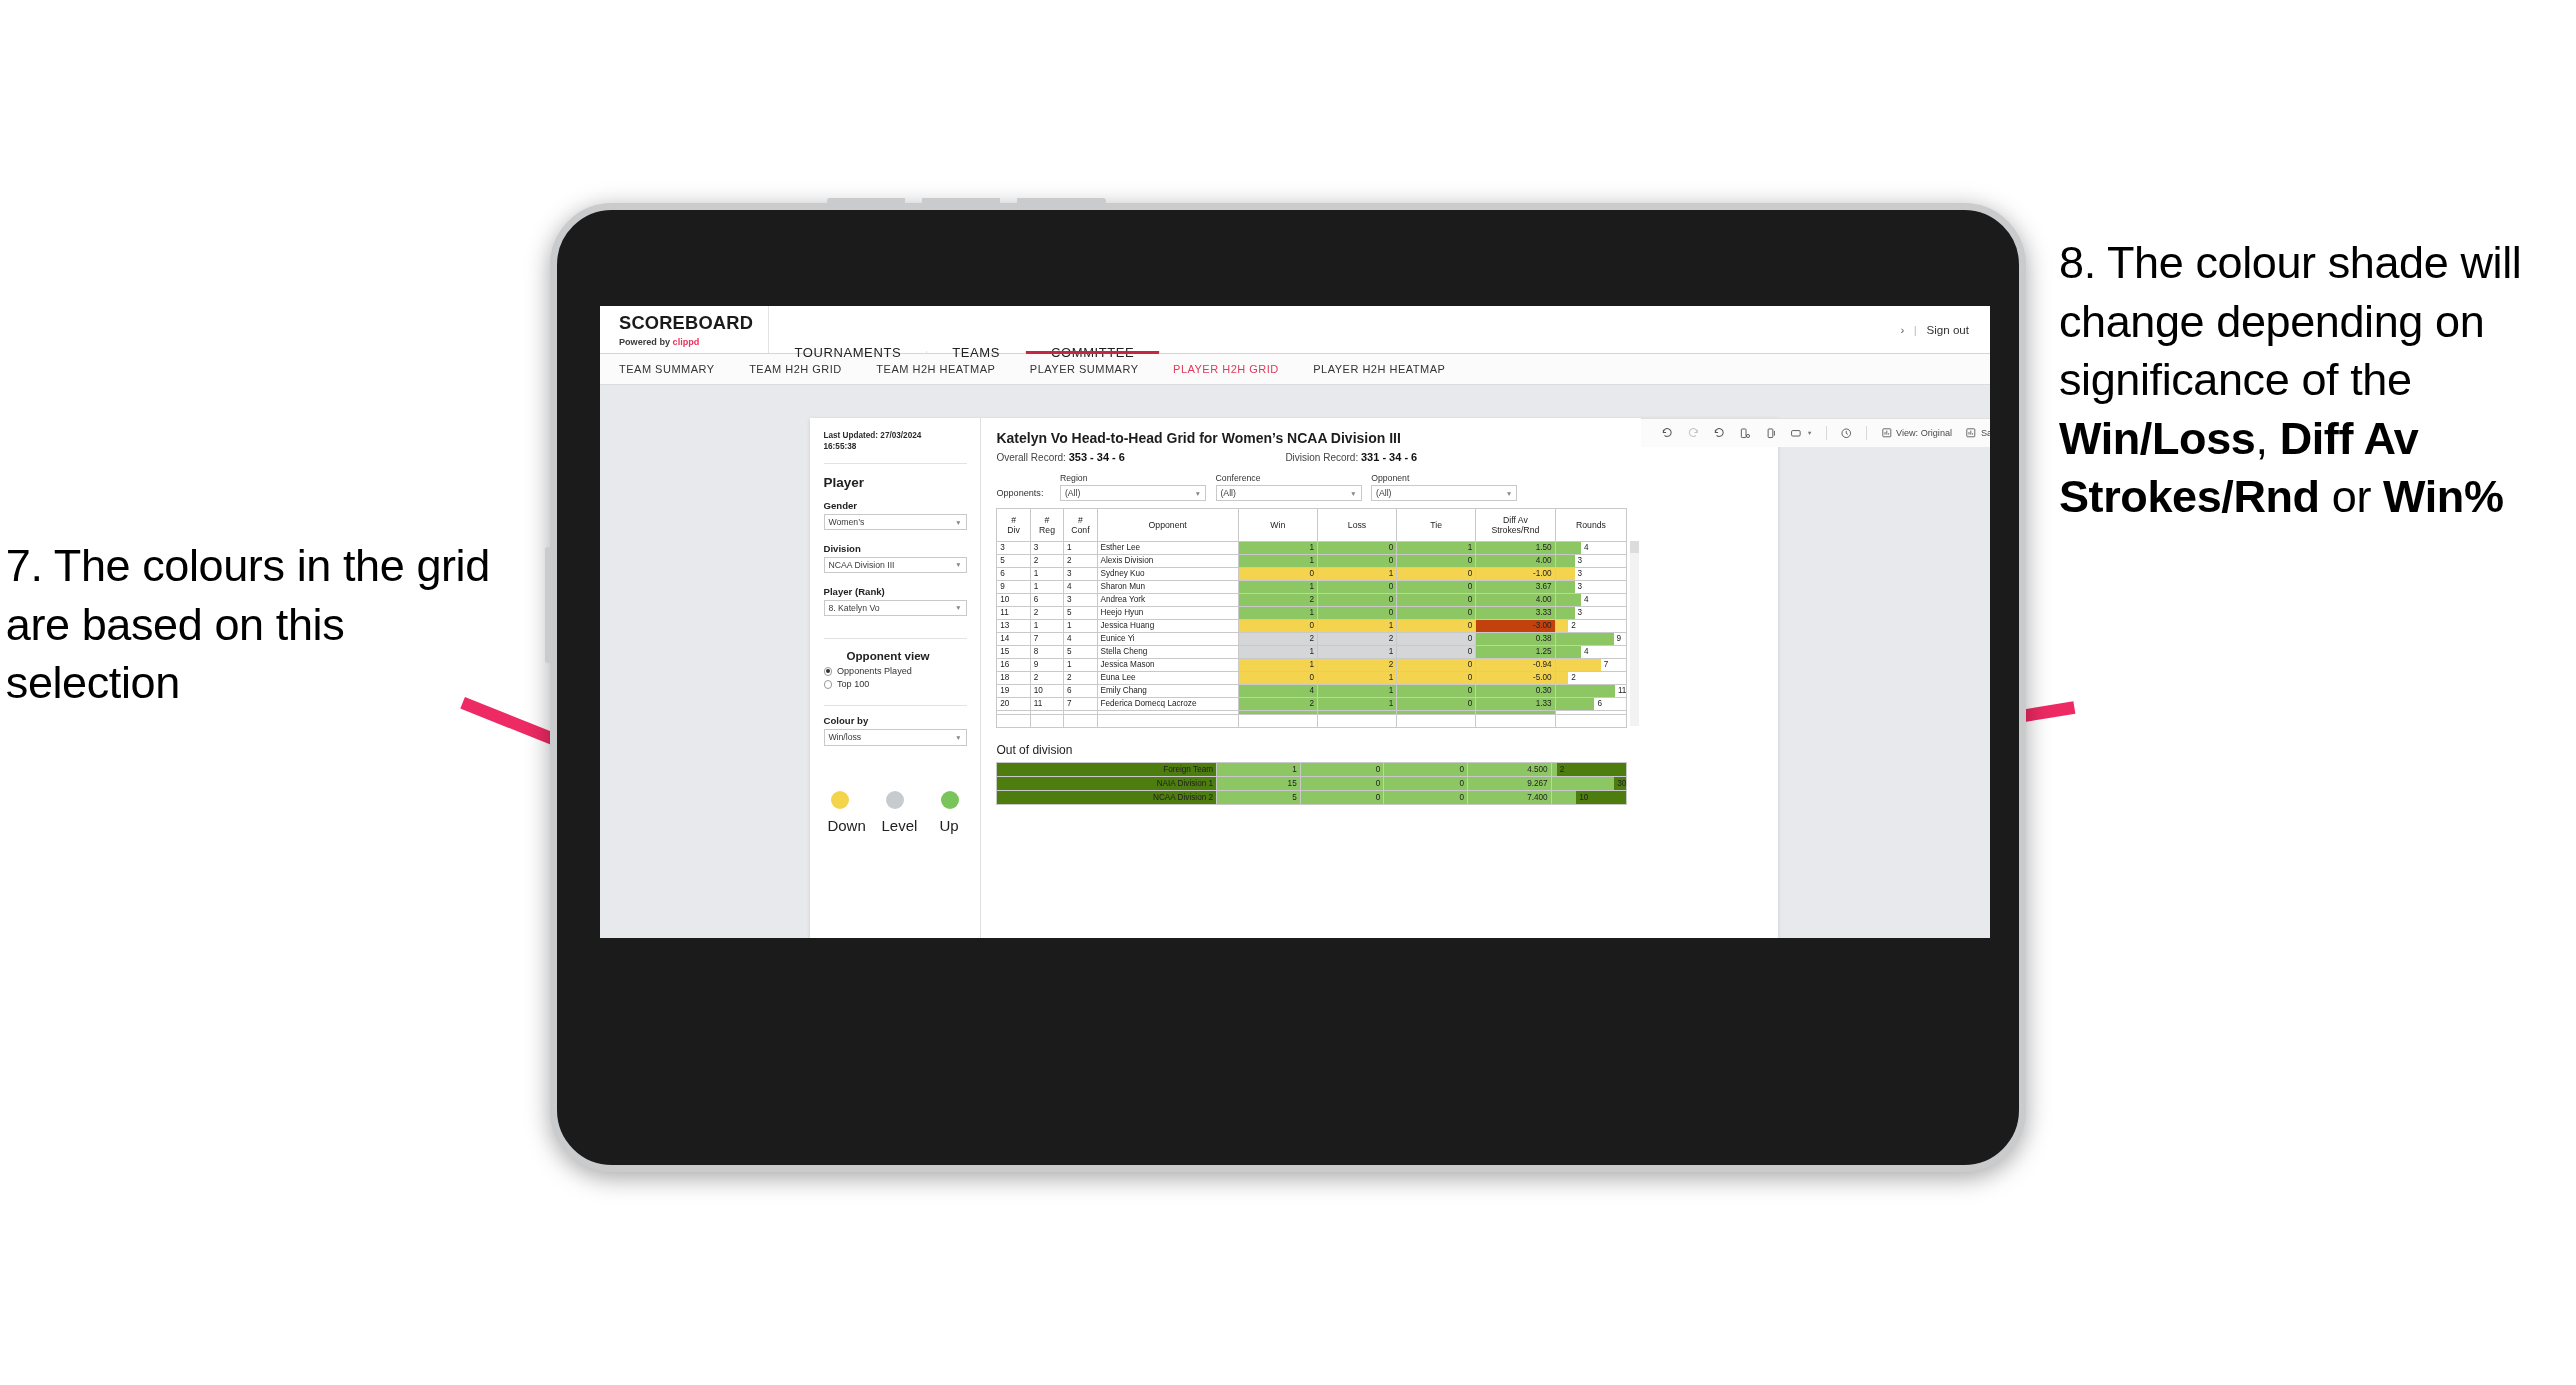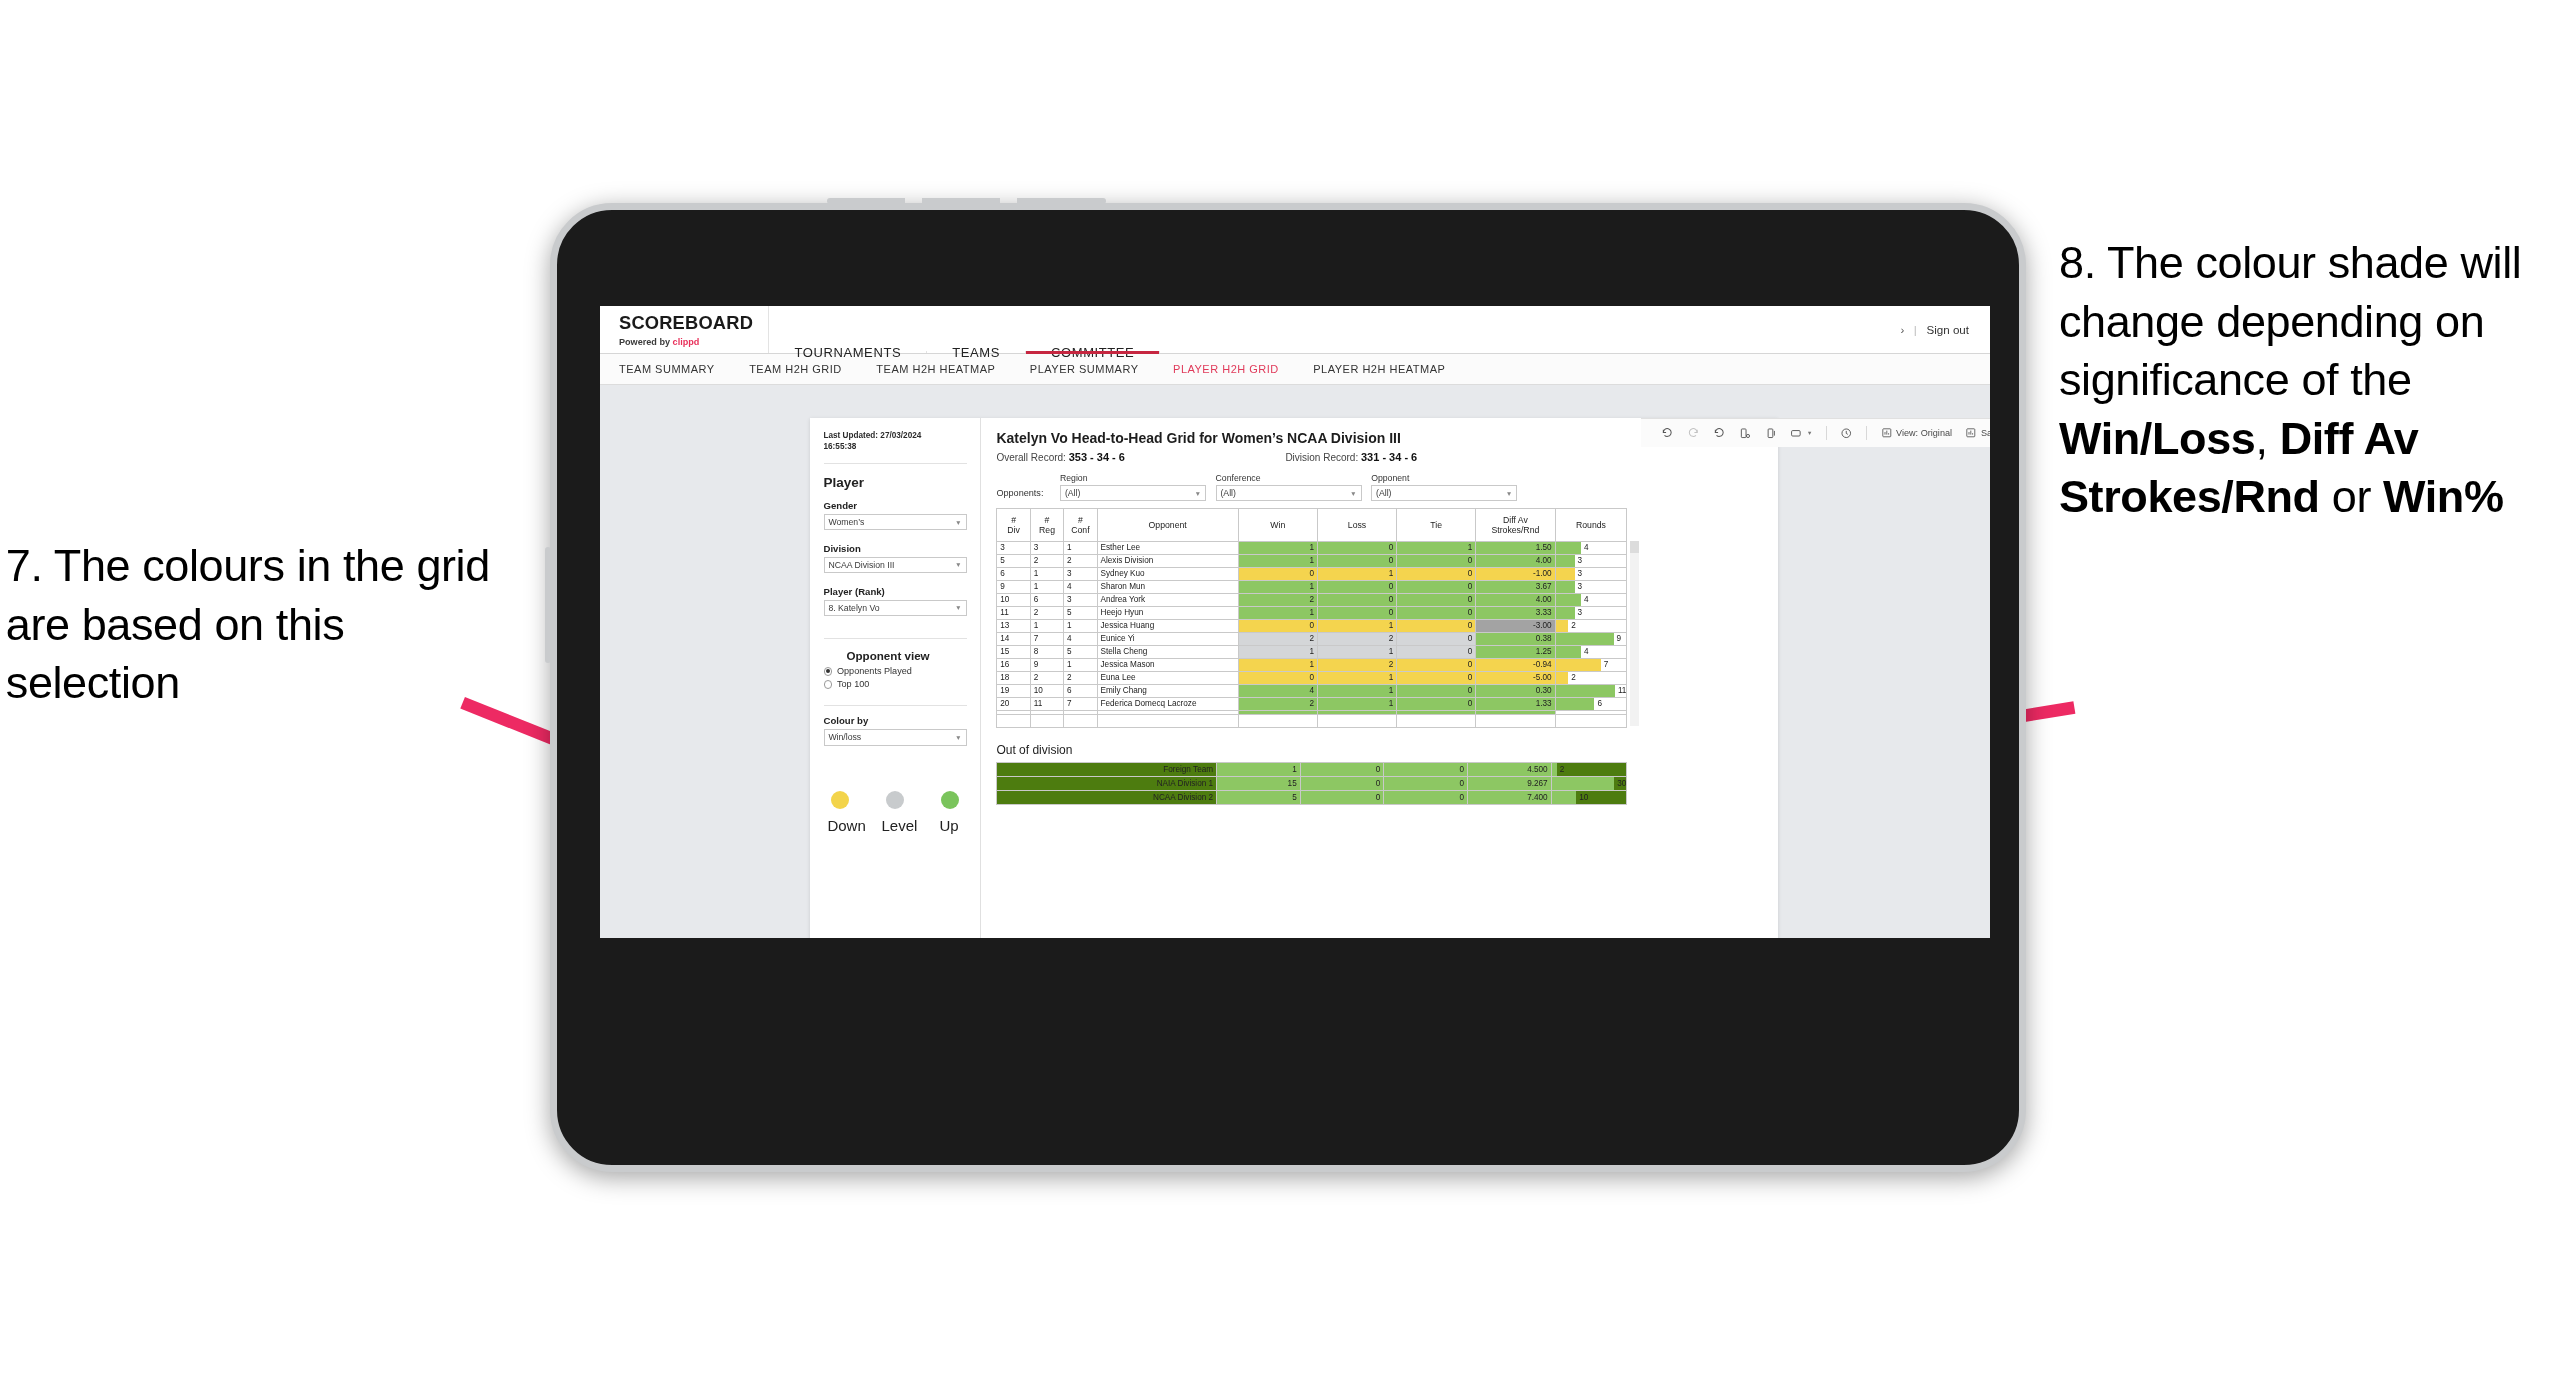--- a/index.html
+++ b/index.html
@@ -484,21 +484,21 @@
                         </td>
                       </tr>
                       <tr>
                         <td class="c-div">13</td>
                         <td class="c-reg">1</td>
                         <td class="c-conf">1</td>
                         <td class="c-opp">Jessica Huang</td>
                         <td class="c-num" style="background:#f4d44e">0</td>
                         <td class="c-num" style="background:#f4d44e">1</td>
                         <td class="c-num" style="background:#f4d44e">0</td>
-                        <td class="c-num" style="background:#a3a3a3">-3.00</td>
+                        <td class="c-num" style="background:#c2410c">-3.00</td>
                         <td class="c-rounds">
                           <div class="rbar">
                             <div class="rfill" style="width:18%;background:#f4d44e"></div>
                             <span class="rval">2</span>
                           </div>
                         </td>
                       </tr>
                       <tr>
                         <td class="c-div">14</td>
                         <td class="c-reg">7</td>

